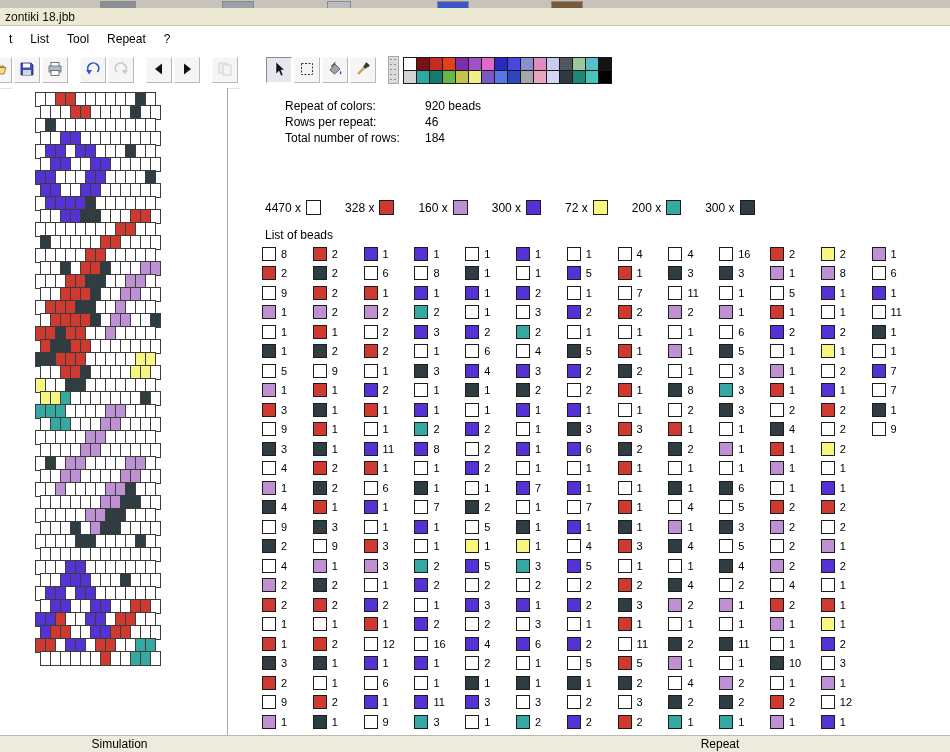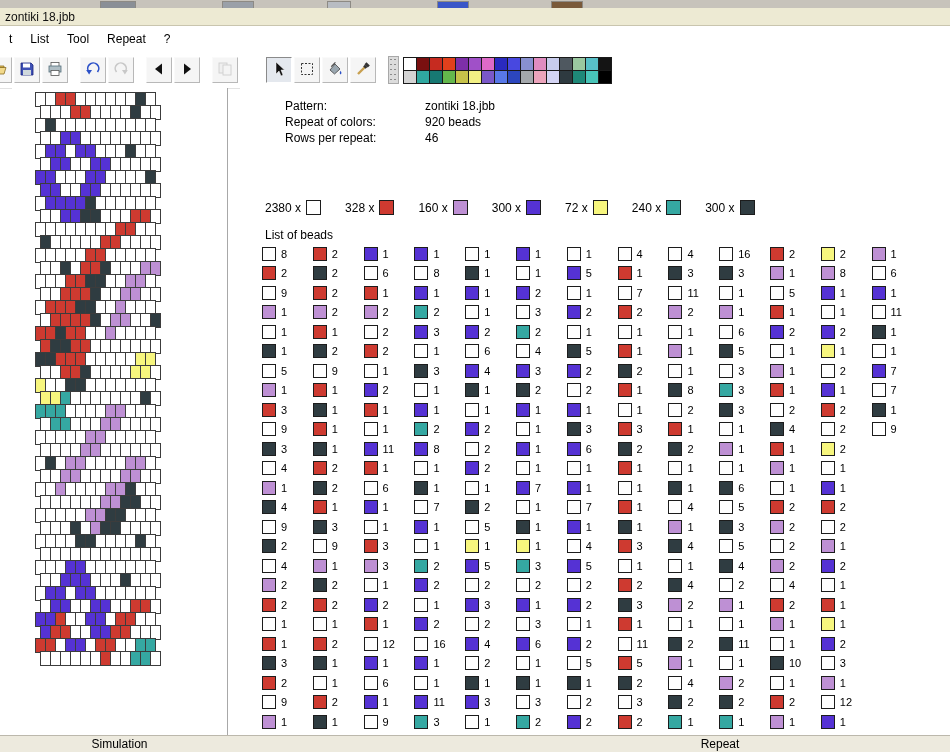--- a/index.html
+++ b/index.html
@@ -851,47 +851,47 @@
         <span class="bead" style="background: rgb(53, 168, 162);"></span>
         <span class="bead" style="background: rgb(255, 255, 255);"></span>
       </div>
     </div>
 </div>
 
 <div class="divider"></div>
 
 <div class="report-panel">
   <div class="info" id="infoblock">
-      <div class="info-row"><span class="info-label">Pattern:</span><span class="info-value">zontiki 18.jbb</span></div>
       <div class="info-row"><span class="info-label">Repeat of colors:</span><span class="info-value">920 beads</span></div>
       <div class="info-row"><span class="info-label">Rows per repeat:</span><span class="info-value">46</span></div>
+      <div class="info-row"><span class="info-label">Total number of rows:</span><span class="info-value">184</span></div>
     </div>
   <div class="summary" id="summary">
       <span class="sum-item">
-        <span class="sum-count">2380 x</span>
+        <span class="sum-count">4470 x</span>
         <span class="sum-swatch" style="background: rgb(255, 255, 255);"></span>
       </span>
       <span class="sum-item">
         <span class="sum-count">328 x</span>
         <span class="sum-swatch" style="background: rgb(206, 58, 48);"></span>
       </span>
       <span class="sum-item">
         <span class="sum-count">160 x</span>
         <span class="sum-swatch" style="background: rgb(190, 144, 212);"></span>
       </span>
       <span class="sum-item">
         <span class="sum-count">300 x</span>
         <span class="sum-swatch" style="background: rgb(85, 50, 212);"></span>
       </span>
       <span class="sum-item">
         <span class="sum-count">72 x</span>
         <span class="sum-swatch" style="background: rgb(247, 246, 126);"></span>
       </span>
       <span class="sum-item">
-        <span class="sum-count">240 x</span>
+        <span class="sum-count">200 x</span>
         <span class="sum-swatch" style="background: rgb(53, 168, 162);"></span>
       </span>
       <span class="sum-item">
         <span class="sum-count">300 x</span>
         <span class="sum-swatch" style="background: rgb(47, 60, 65);"></span>
       </span>
     </div>
   <div class="list-title">List of beads</div>
   <div class="bead-list" id="beadlist">
       <div class="bead-col">

